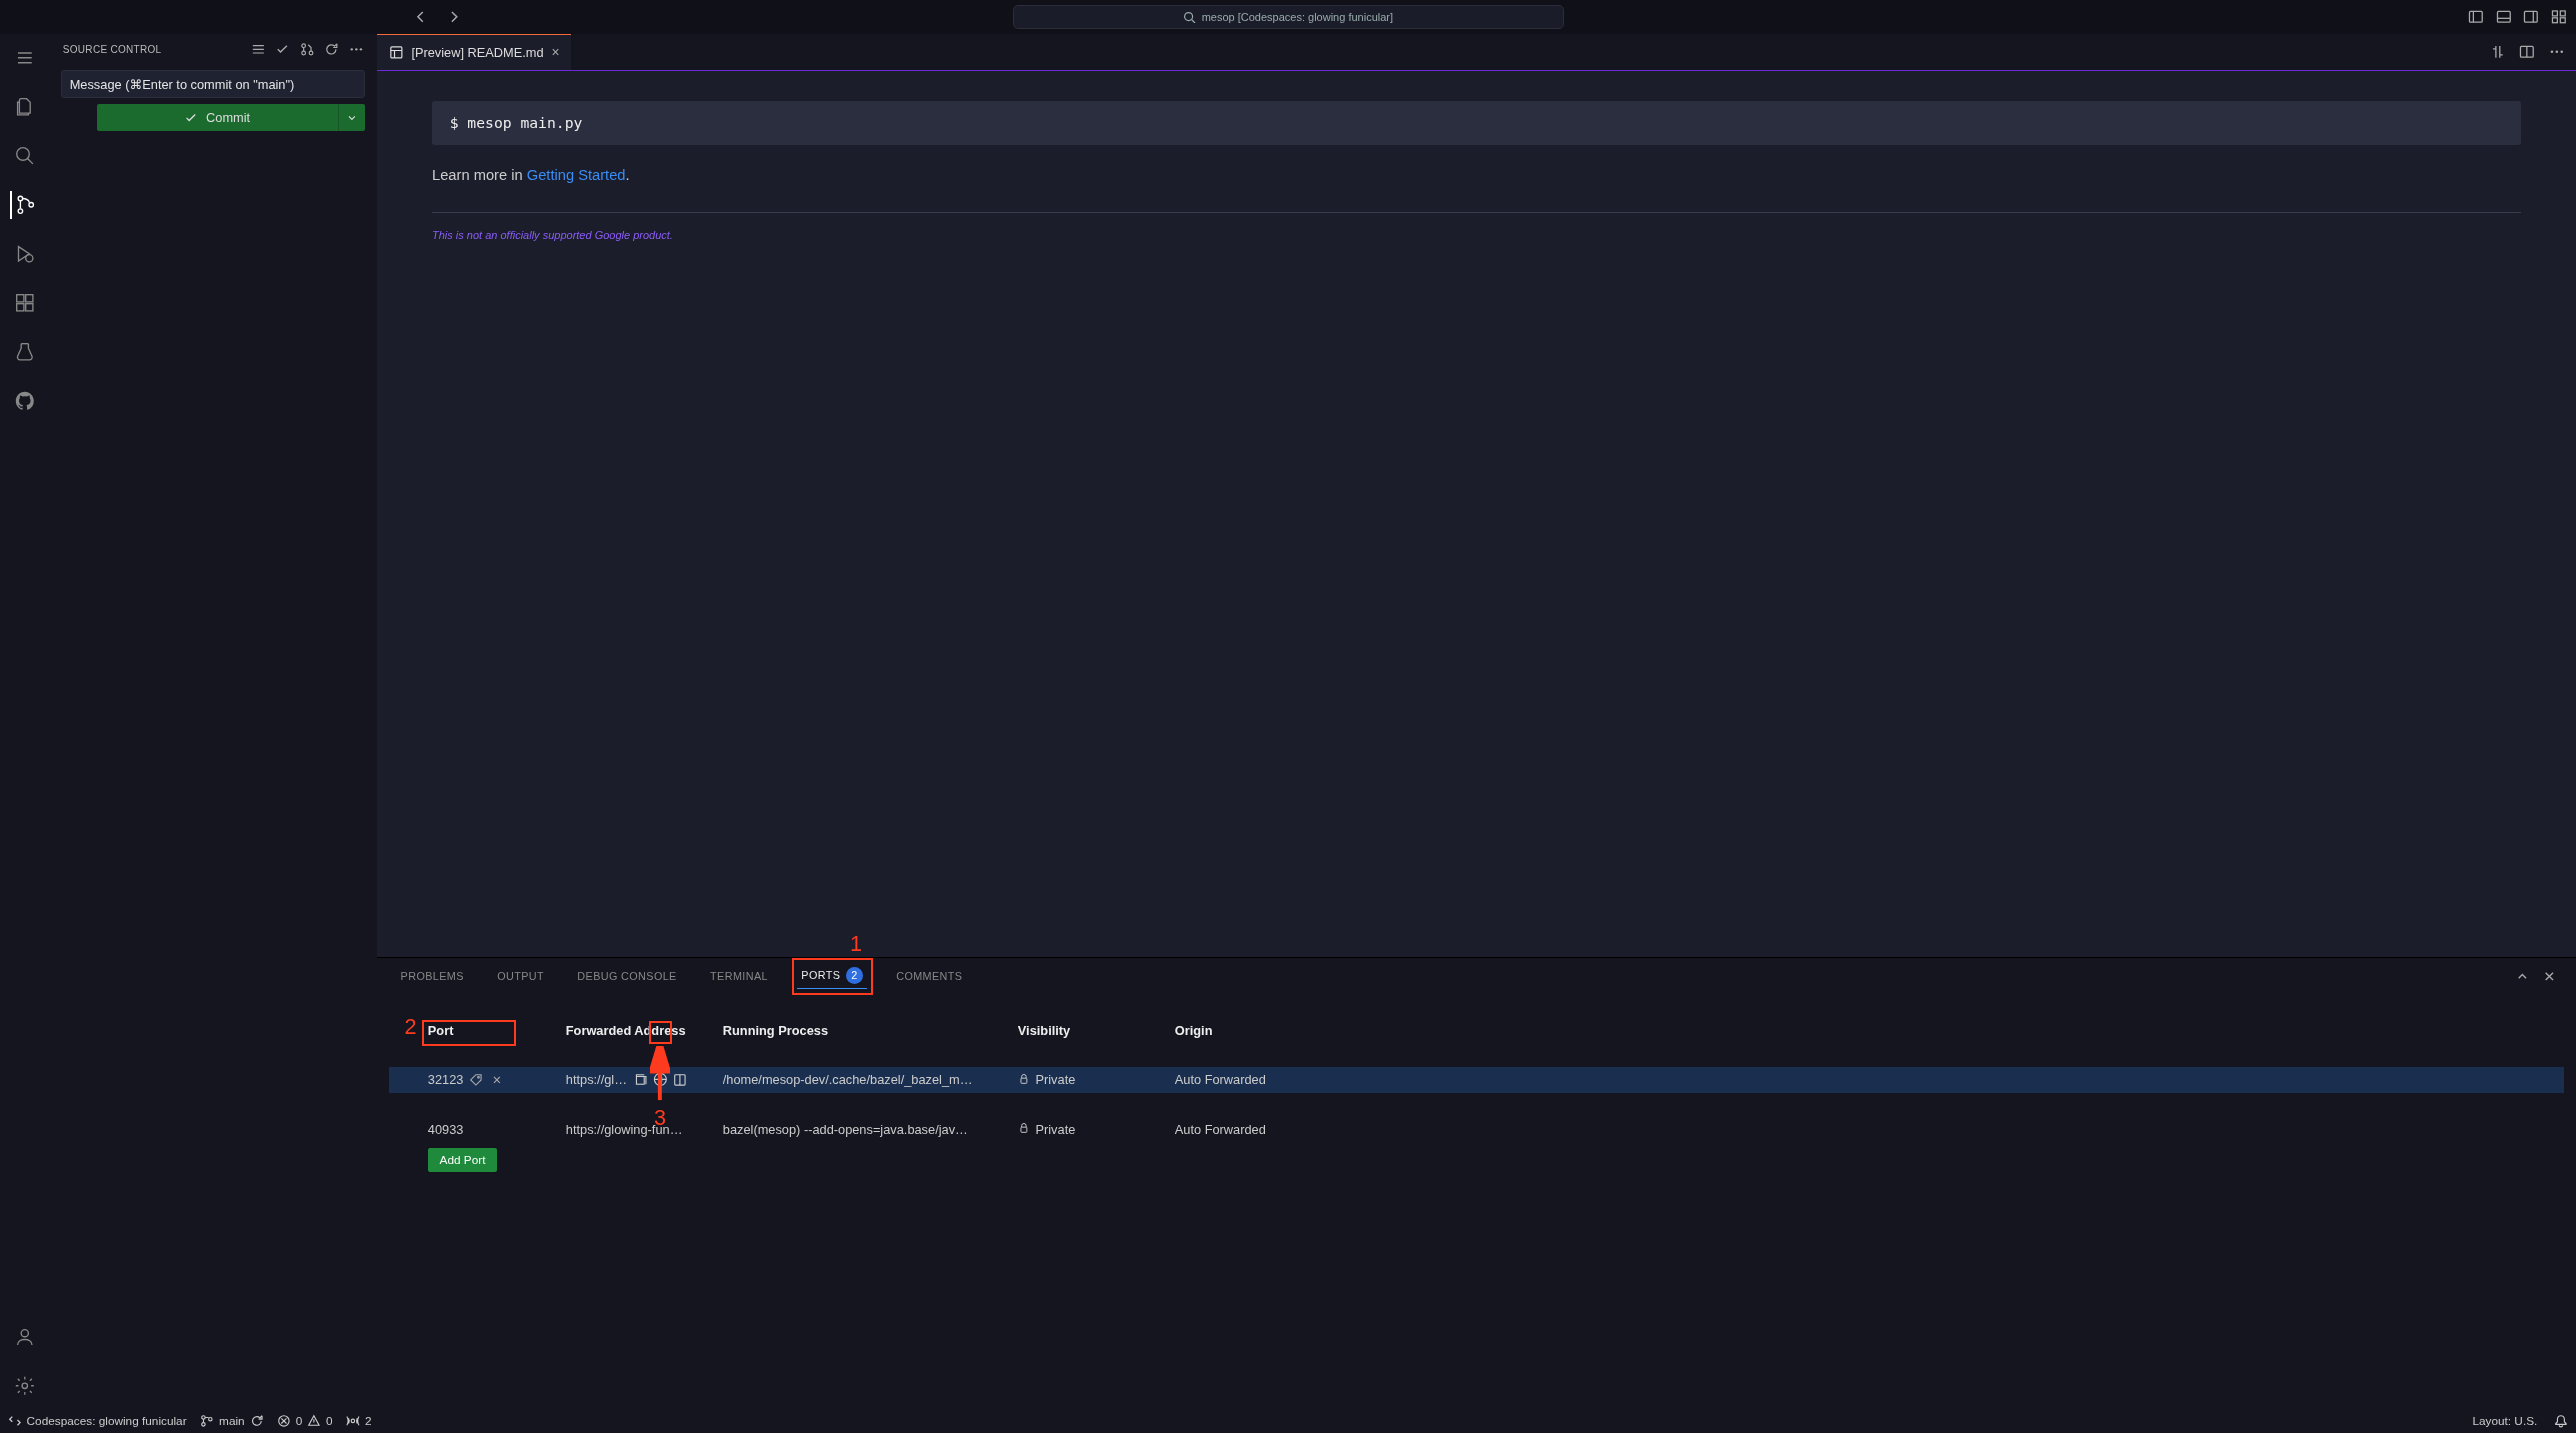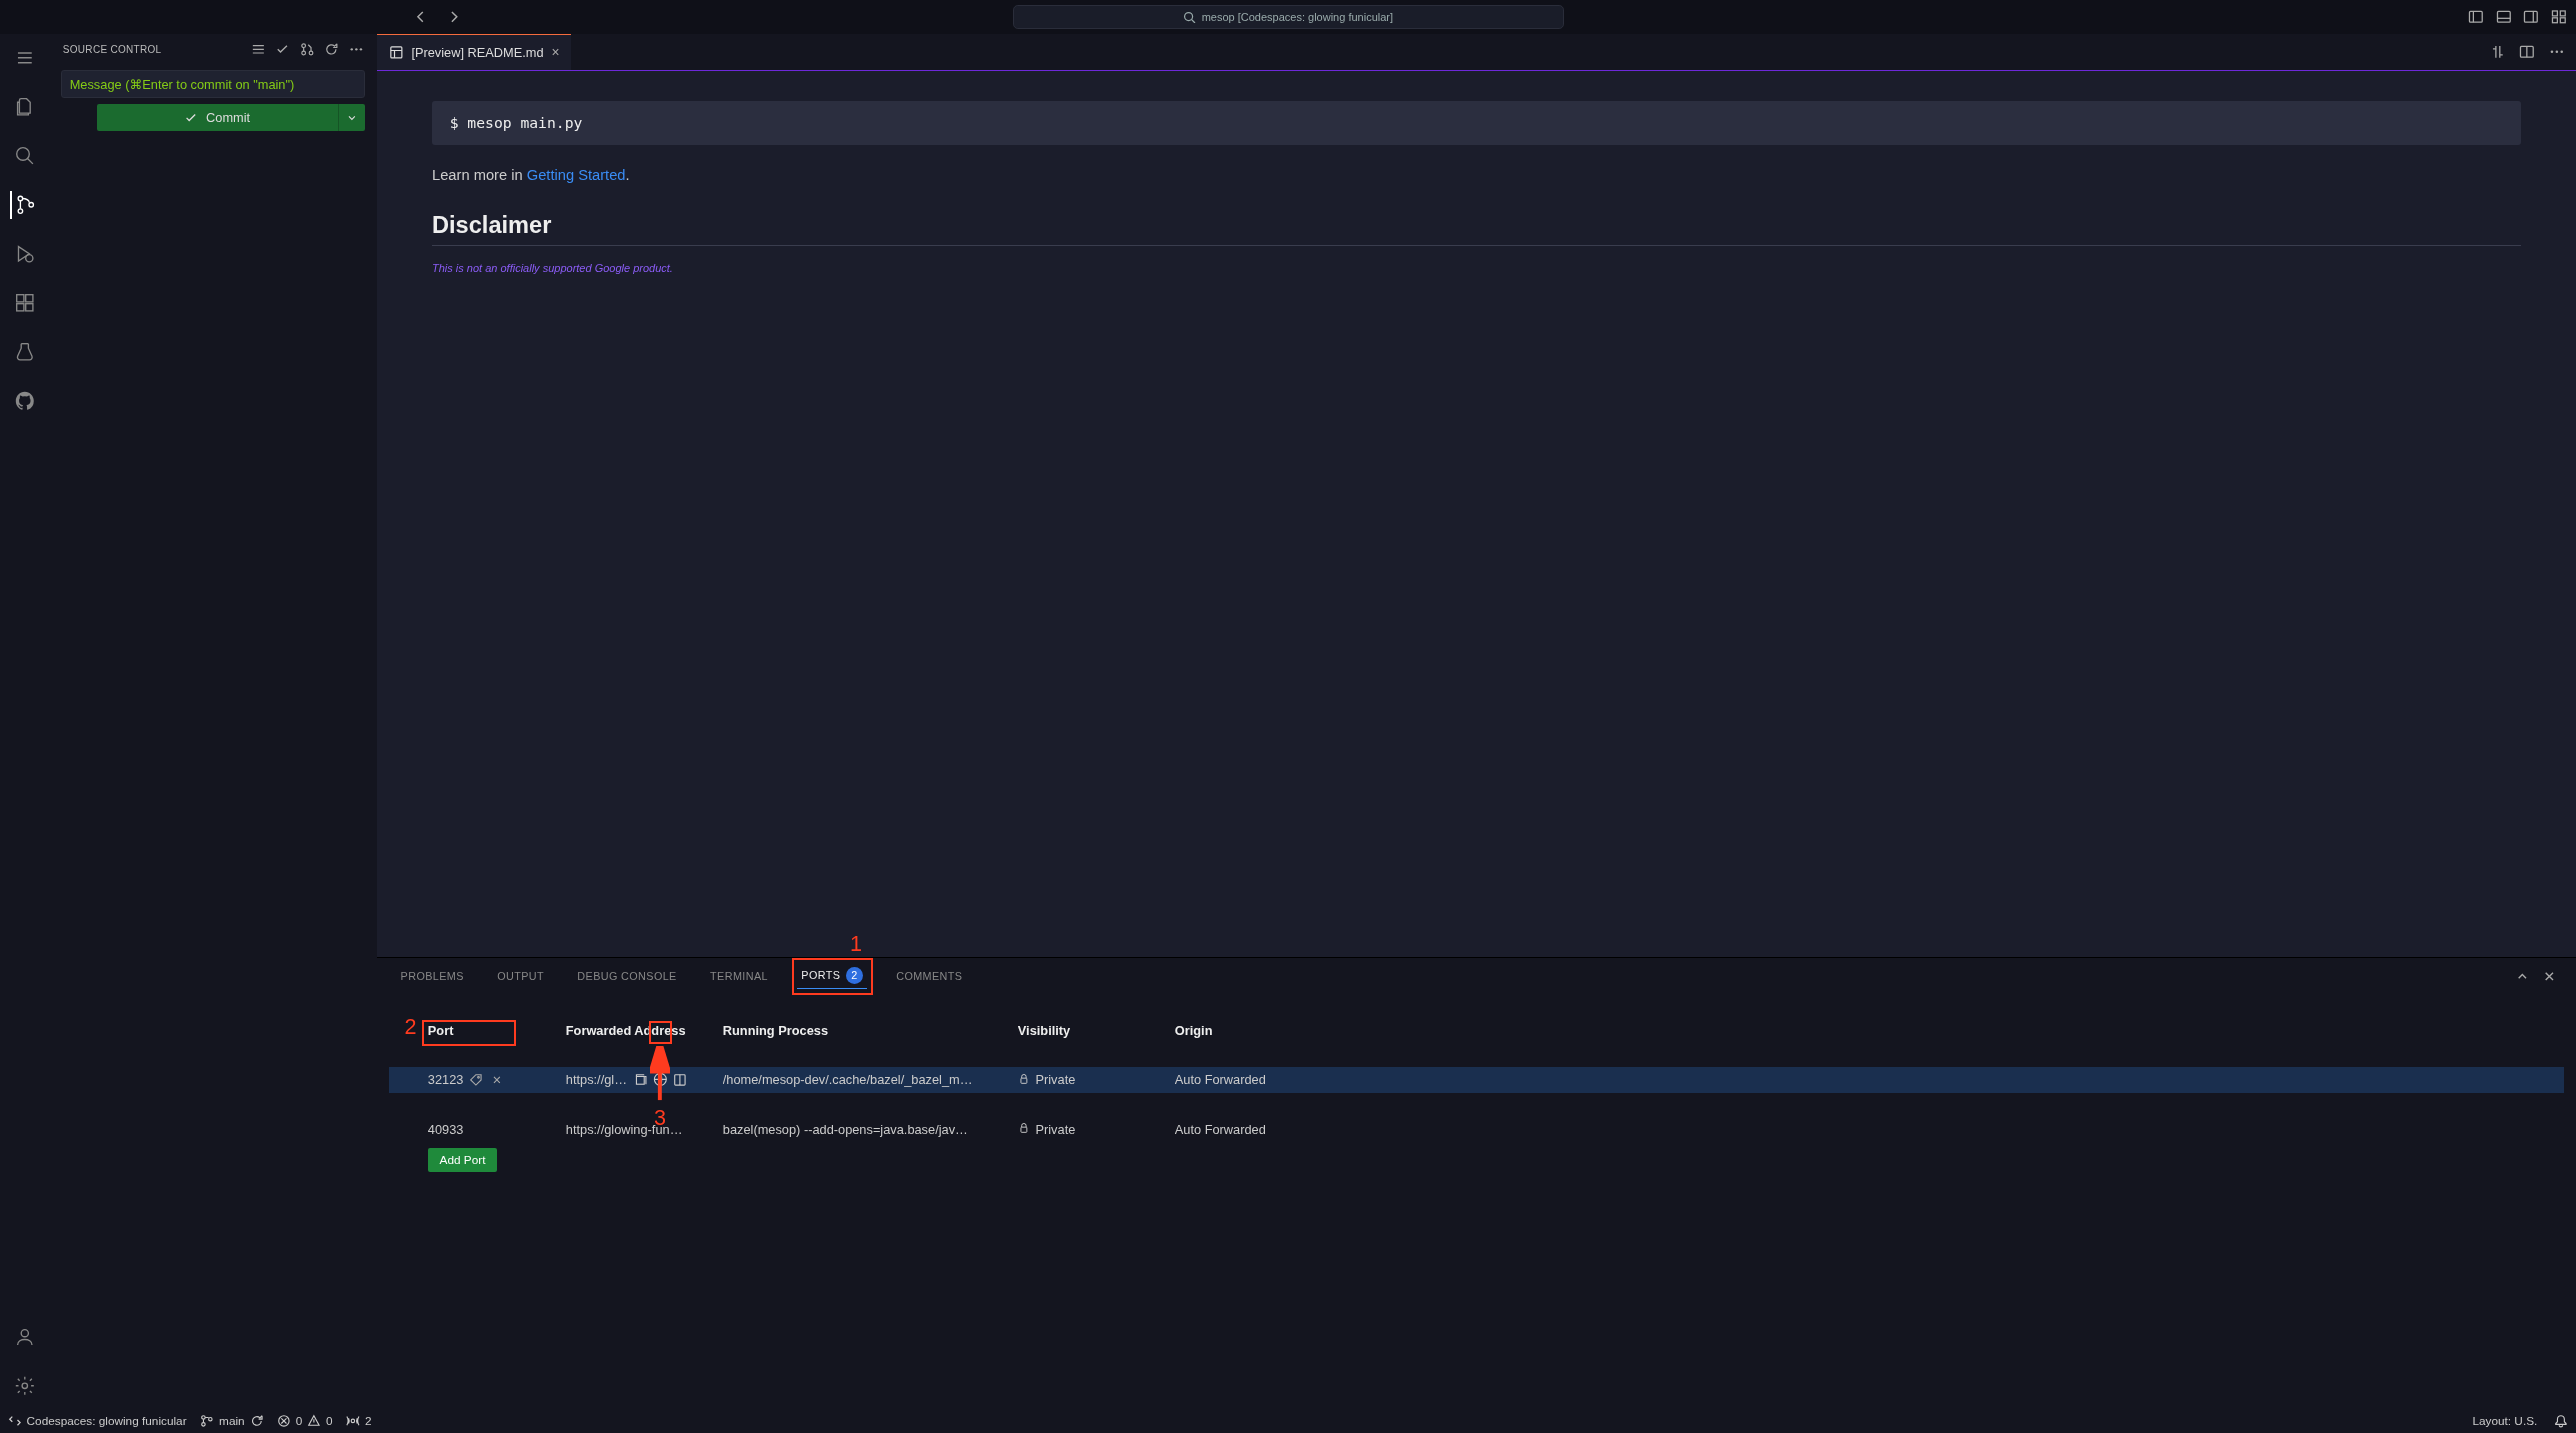--- a/index.html
+++ b/index.html
@@ -17,21 +17,21 @@
   .main { flex:1; display:flex; min-height:0; }
   .activitybar { width:49px; background:#14151f; display:flex; flex-direction:column; align-items:center; padding-top:9.8px; gap:21.6px; }
   .activitybar .act-icon { width:27.5px; height:27.5px; color:#888; display:flex; align-items:center; justify-content:center; cursor:pointer; }
   .activitybar .act-icon.active { color:#fff; border-left:2px solid #fff; margin-left:-2px; padding-left:2px;}
   .activitybar .bottom { margin-top:auto; margin-bottom:9.8px; display:flex; flex-direction:column; gap:21.6px; align-items:center;}
 
   .sidebar { width:328px; background:#14151f; display:flex; flex-direction:column; }
   .sidebar-header { display:flex; align-items:center; justify-content:space-between; padding:7.9px 13.8px; font-size:10px; letter-spacing:0.3px; color:#bbb;}
   .sidebar-header .actions { display:flex; gap:9.8px; color:#aaa;}
   .scm-body { padding:5.9px 11.8px; display:flex; flex-direction:column; gap:5.9px;}
-  .commit-input { height:27.5px; background:#1f2230; border:1px solid #2a2d3a; border-radius:2.9px; padding:0 7.9px; color:#84cc16; font-size:12.8px; display:flex; align-items:center;}
+  .commit-input { height:27.5px; background:#1f2230; border:1px solid #2a2d3a; border-radius:2.9px; padding:0 7.9px; color:#e5e5e5; font-size:12.8px; display:flex; align-items:center;}
   .commit-row { display:flex; gap:0;margin-left:36px; }
   .commit-btn { flex:1; height:27.5px; background:#1b6b2f; color:#ddd; border:none; display:flex; align-items:center; justify-content:center; gap:7.9px; font-size:12.8px; border-radius:2px 0 0 2px;}
   .commit-drop { width:27.5px; height:27.5px; background:#1b6b2f; border:none; border-left:1px solid #155425; display:flex; align-items:center; justify-content:center; color:#ddd; border-radius:0 2px 2px 0;}
 
   .editor-area { flex:1; display:flex; flex-direction:column; background:#1b1d2b; min-width:0;}
   .tabs-row { height:37px; background:#14151f; display:flex; align-items:stretch; border-bottom:1px solid #6d28d9;}
   .tab { display:flex; align-items:center; gap:7.9px; padding:0 11.8px; background:#1b1d2b; color:#ddd; font-size:12.8px; border-top:1px solid #f56b3d; position:relative;}
   .tab .close { color:#aaa; font-size:13.8px;}
   .tabs-actions { margin-left:auto; display:flex; align-items:center; gap:13.8px; padding-right:11.8px; color:#aaa;}
 
@@ -291,21 +291,20 @@
       </div>
     </div>
 
     <div class="editor-content" style="position:relative;">
       <div class="codeblock">
         <span>$ mesop main.py</span>
       </div>
       <p class="learn-line">
         <span>Learn more in </span><a href="#">Getting Started</a><span>.</span>
       </p>
-      <h2 class="disclaimer-h">Disclaimer</h2>
       <hr class="disclaimer-hr">
       <p class="disclaimer-text">This is not an officially supported Google product.</p>
     </div>
 
     <div class="panel" style="position:relative;">
       <div class="panel-tabs">
         <div class="panel-tab">
             <span>PROBLEMS</span>
           </div>
         <div class="panel-tab">

